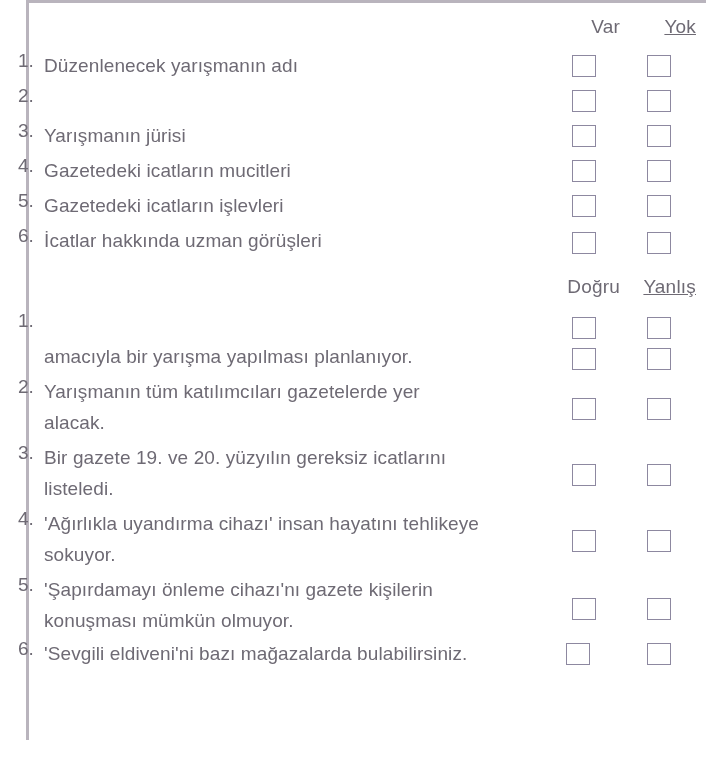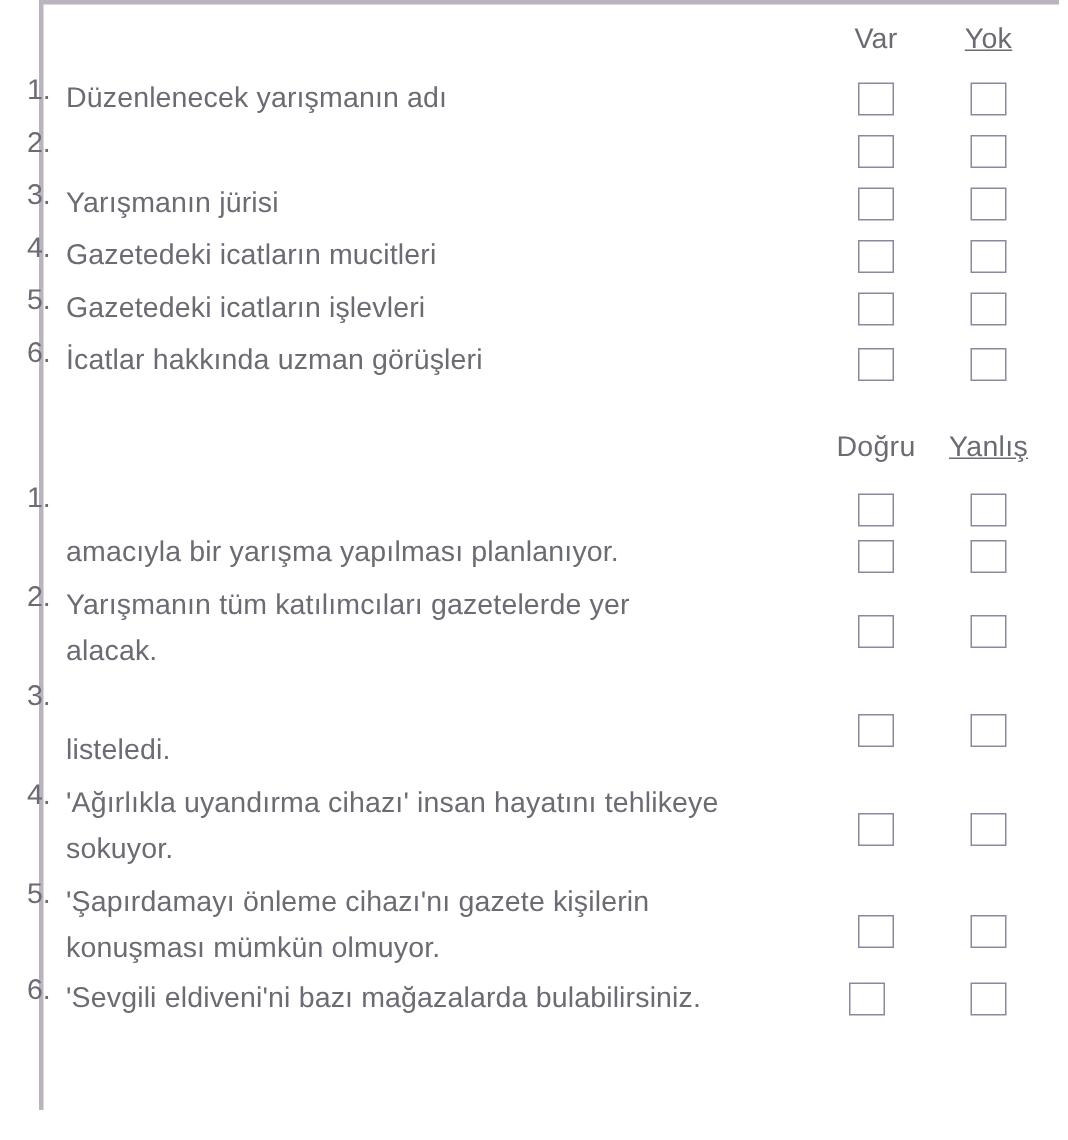--- a/index.html
+++ b/index.html
@@ -38,31 +38,31 @@
     background: #b9b4bd;
   }
 
   
   .section {
     position: absolute;
     left: 0;
     width: 712px;
   }
   .sec1 { top: 16px; }
-  .sec2 { top: 288px; }
+  .sec2 { top: 276px; }
 
   .hdr {
     position: relative;
     height: 28px;
   }
   .hdr .hdr-cell {
     position: absolute;
     font-size: 19px;
     color: #6e6a74;
-    text-align: center;
+    text-align: right;
     letter-spacing: 0.2px;
   }
   .hdr .col-a { left: 548px; width: 72px; }
   .hdr .col-b { left: 622px; width: 74px; text-decoration: underline; }
 
   .row {
     position: relative;
     min-height: 31px;
   }
   .row .num {
@@ -171,20 +171,21 @@
     <div class="row" style="top:10px; height:62px">
       <div class="num">2.</div>
       <div class="txt">Yarışmanın tüm katılımcıları gazetelerde yer</div>
       <div class="txt" style="top:31px">alacak.</div>
       <div class="box a" style="top:22px"></div>
       <div class="box b" style="top:22px"></div>
     </div>
 
     <div class="row" style="top:14px; height:62px">
       <div class="num">3.</div>
+      <div class="txt">Bir gazete 19. ve 20. yüzyılın gereksiz icatlarını</div>
       <div class="txt" style="top:31px">listeledi.</div>
       <div class="box a" style="top:22px"></div>
       <div class="box b" style="top:22px"></div>
     </div>
 
     <div class="row" style="top:18px; height:62px">
       <div class="num">4.</div>
       <div class="txt">'Ağırlıkla uyandırma cihazı' insan hayatını tehlikeye</div>
       <div class="txt" style="top:31px">sokuyor.</div>
       <div class="box a" style="top:22px"></div>

